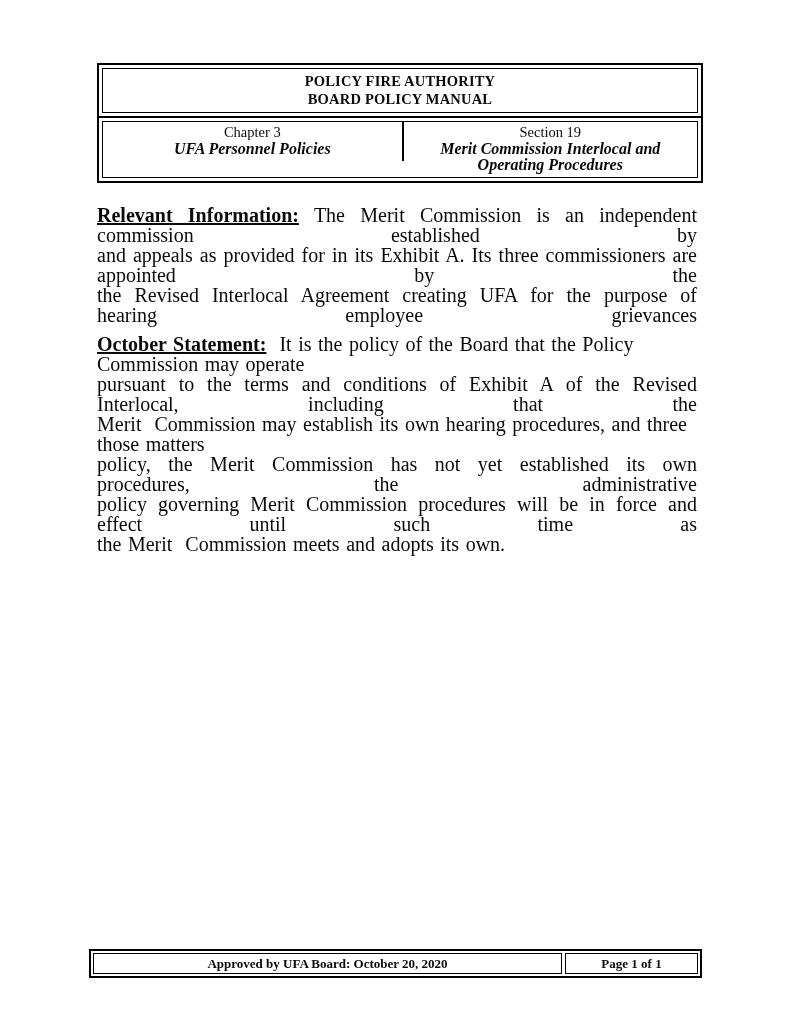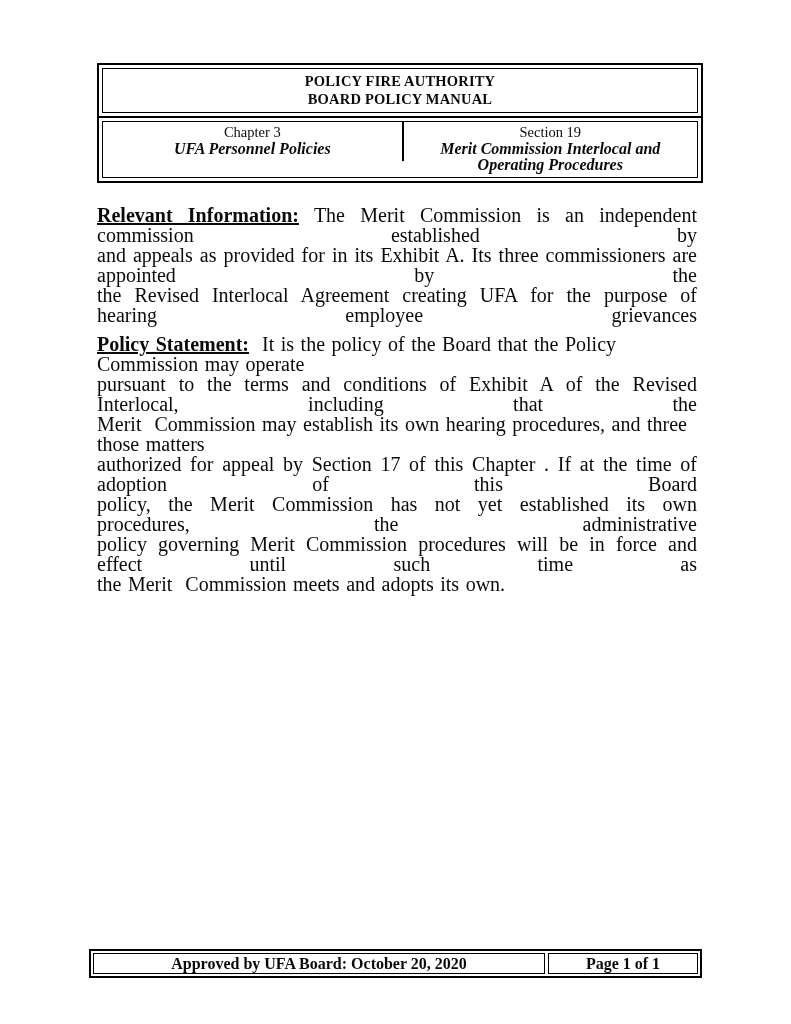--- a/index.html
+++ b/index.html
@@ -80,27 +80,27 @@
     box-sizing: border-box;
     border: 2px solid #000;
     padding: 2px;
     display: flex;
     gap: 3px;
   }
   .footer-cell {
     border: 1px solid #000;
     text-align: center;
     font-weight: bold;
-    font-size: 16px;
+    font-size: 13px;
     line-height: 17px;
     padding: 1px 0;
     box-sizing: border-box;
   }
   .footer-left { flex: 1; }
-  .footer-right { width: 150px; }
+  .footer-right { width: 133px; }
 </style>
 </head>
 <body>
 
 <div class="page">
 
   <div class="header">
     <div class="title-box">
       <div class="title-line">POLICY FIRE AUTHORITY</div>
       <div class="title-line">BOARD POLICY MANUAL</div>
@@ -118,24 +118,23 @@
     </div>
   </div>
 
   <div class="doc-body">
       <div class="paragraph">
         <div class="pline full"><span class="plabel">Relevant Information:</span><span> The Merit Commission is an independent commission established by</span></div>
         <div class="pline full">and appeals as provided for in its Exhibit A.  Its three commissioners are appointed by the</div>
         <div class="pline full">the Revised Interlocal Agreement creating UFA for the purpose of hearing employee grievances</div>
       </div>
       <div class="paragraph">
-        <div class="pline"><span class="plabel">Policy Statement:</span><span>  It is the policy of the Board that the Policy Commission may operate</span></div>
+        <div class="pline"><span class="plabel">October Statement:</span><span>  It is the policy of the Board that the Policy Commission may operate</span></div>
         <div class="pline full">pursuant to the terms and conditions of Exhibit A of the Revised Interlocal, including that the</div>
         <div class="pline">Merit  Commission may establish its own hearing procedures, and three those matters</div>
-        <div class="pline full">authorized for appeal by Section 17 of this Chapter .  If at the time of adoption of this Board</div>
         <div class="pline full">policy, the Merit Commission has not yet established its own procedures, the administrative</div>
         <div class="pline full">policy governing Merit Commission procedures will be in force and effect until such time as</div>
         <div class="pline">the Merit  Commission meets and adopts its own.</div>
       </div>
     </div>
 
   <div class="footer">
     <div class="footer-cell footer-left">Approved by UFA Board: October 20, 2020</div>
     <div class="footer-cell footer-right">Page 1 of 1</div>
   </div>

